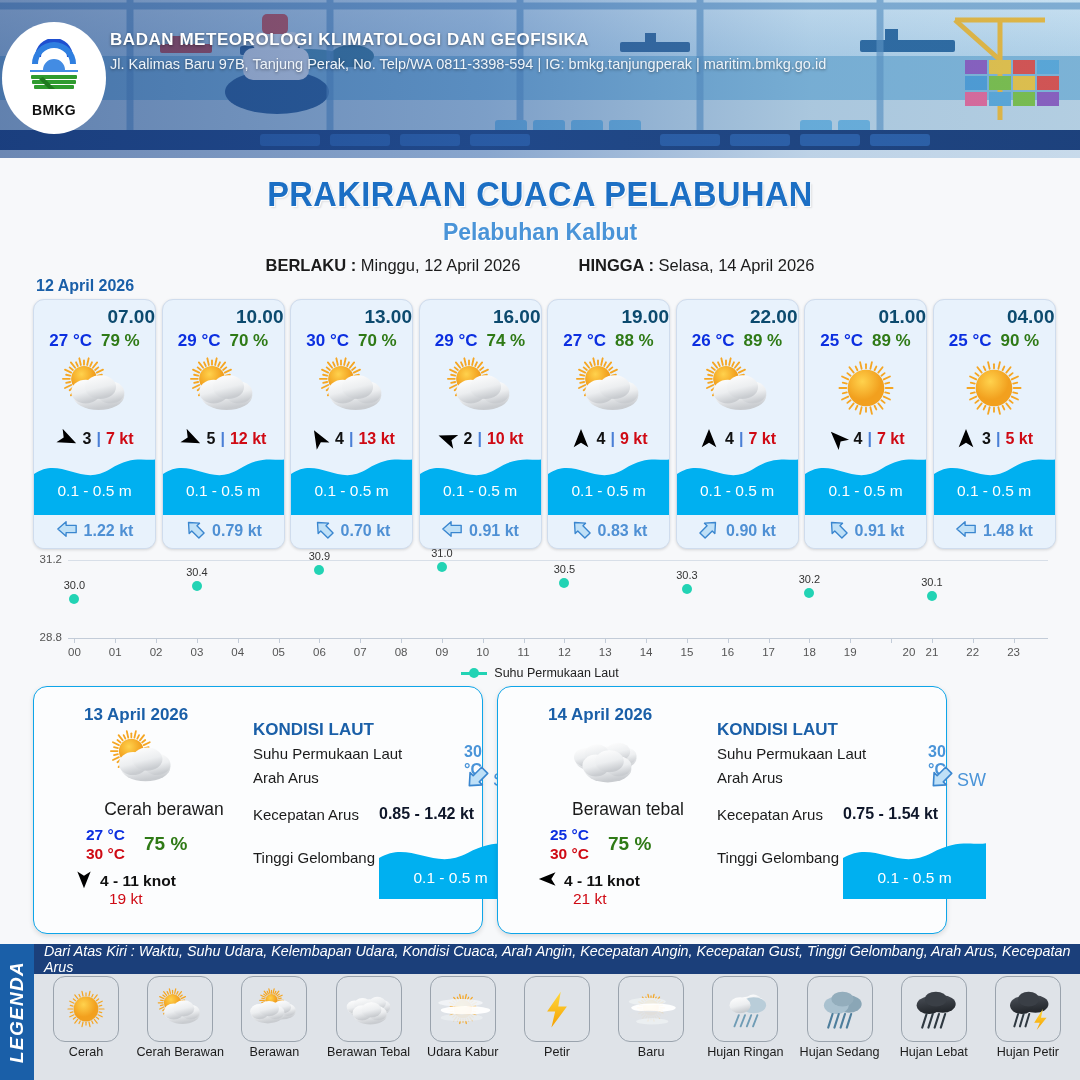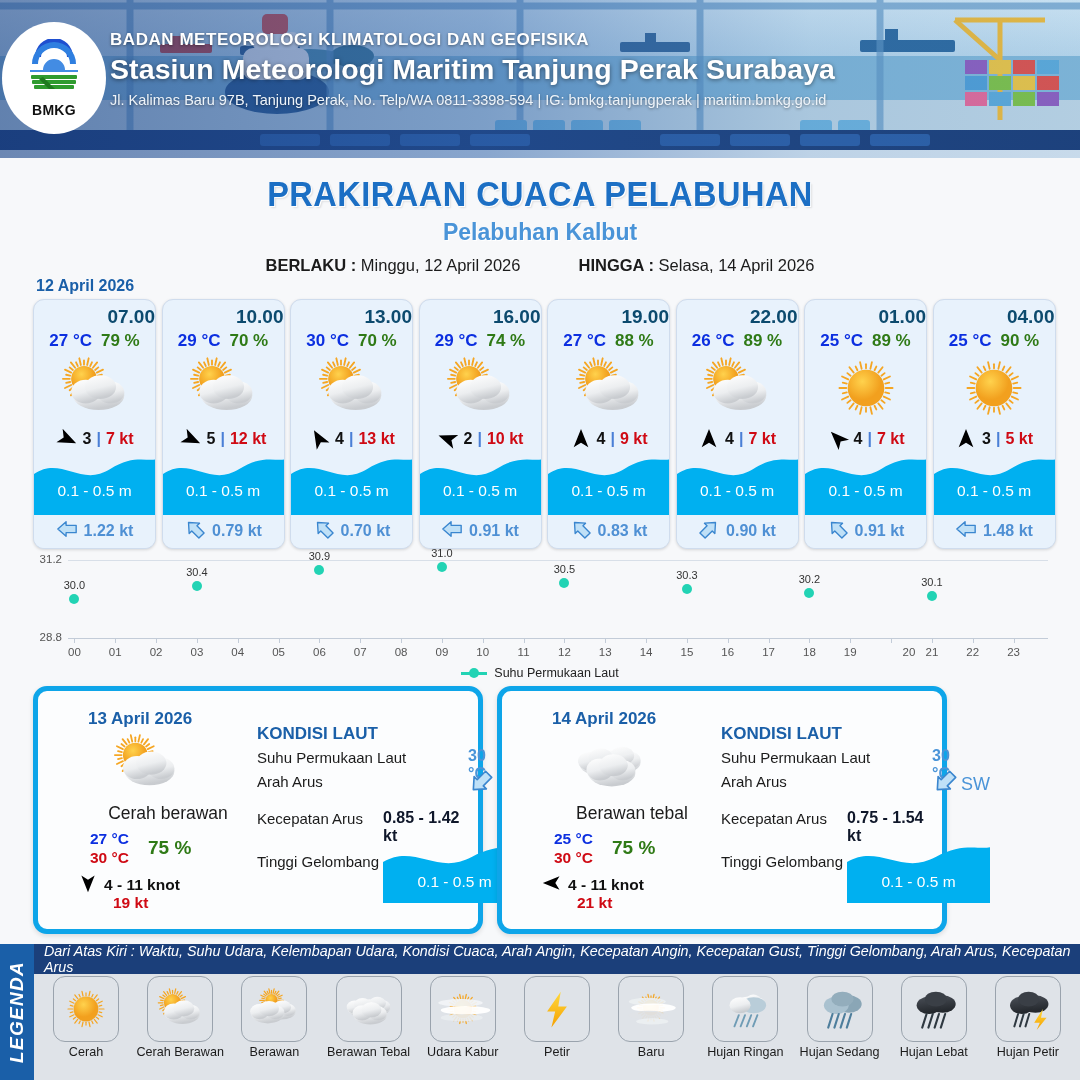--- a/index.html
+++ b/index.html
@@ -128,34 +128,34 @@
     font-size: 12.5px; color: #222;
   }
   .leg-marker { display: inline-block; width: 26px; height: 10px; position: relative; }
   .leg-marker::before { content:""; position:absolute; left:0; top:4px; width:26px; height:2.5px; background:#22d3b4; }
   .leg-marker::after  { content:""; position:absolute; left:8px; top:0; width:10px; height:10px; border-radius:50%; background:#22d3b4; }
 
   
   .panels { position: absolute; left: 33px; top: 686px; display: flex; gap: 14px; }
   .panel {
     width: 450px; height: 248px;
-    background: #fcfdfe; border: 5px solid #0ea5e9; border-radius: 14px;
+    background: #fcfdfe; border: 1px solid #0ea5e9; border-radius: 14px;
     box-shadow: 0 2px 5px rgba(0,0,0,.12);
     position: relative;
   }
   .p-date { position: absolute; left: 50px; top: 18px; font-size: 17px; font-weight: bold; color: #1a5fa8; }
   .p-icon { position: absolute; left: 58px; top: 42px; width: 100px; height: 62px; display: flex; align-items: center; justify-content: center; }
   .p-cond { position: absolute; left: 30px; top: 112px; width: 200px; text-align: center; font-size: 17.5px; color: #1b1b1b; }
   .p-temps { position: absolute; left: 52px; top: 138px; }
   .p-tmin { font-size: 15.5px; font-weight: bold; color: #0c2fe0; line-height: 19px; }
   .p-tmax { font-size: 15.5px; font-weight: bold; color: #cf0a14; line-height: 19px; }
   .p-hum  { position: absolute; left: 110px; top: 146px; font-size: 19px; font-weight: bold; color: #2f7a16; }
   .p-windrow { position: absolute; left: 40px; top: 182px; display: flex; align-items: center; gap: 6px; }
   .p-windtxt { font-size: 15.5px; font-weight: bold; color: #111; }
-  .p-gust { position: absolute; left: 75px; top: 203px; font-size: 15.5px; font-weight: bold; color: #cf0a14; }
+  .p-gust { position: absolute; left: 75px; top: 203px; font-size: 15.5px; font-weight: normal; color: #cf0a14; }
 
   .p-sea-title { position: absolute; left: 219px; top: 33px; font-size: 17px; font-weight: bold; color: #1a5fa8; }
   .p-row { position: absolute; left: 219px; font-size: 15px; color: #1b1b1b; }
   .p-sst-v { position: absolute; left: 430px; top: 56px; font-size: 16px; font-weight: bold; color: #4a94d8; }
   .p-arah-v { position: absolute; left: 430px; top: 78px; display: flex; align-items: center; gap: 3px; }
   .p-arah-txt { font-size: 18px; font-weight: normal; color: #4a94d8; }
   .p-spd-v { position: absolute; left: 345px; top: 118px; font-size: 16px; font-weight: bold; color: #0f172a; }
   .p-wave { position: absolute; left: 345px; top: 150px; width: 143px; height: 62px; }
   .p-wave svg { position: absolute; left: 0; top: 0; }
   .p-wavetxt { position: absolute; left: 0; width: 143px; top: 32px; text-align: center; font-size: 15.5px; color: #fff; }
@@ -301,21 +301,20 @@
           <rect x="11" y="46" width="40" height="4" rx="1"></rect>
         </g>
         <path d="M20 38 L32 50 L26 50 L16 40 Z" fill="#1f7a1f"></path>
       </svg>
     </div>
     <div class="logo-text">BMKG</div>
   </div>
 
   <div class="hdr-text">
     <div class="hdr-line1">BADAN METEOROLOGI KLIMATOLOGI DAN GEOFISIKA</div>
-    <div class="hdr-line2">Stasiun Meteorologi Maritim Tanjung Perak Surabaya</div>
     <div class="hdr-line3">Jl. Kalimas Baru 97B, Tanjung Perak, No. Telp/WA 0811-3398-594 | IG: bmkg.tanjungperak | maritim.bmkg.go.id</div>
   </div>
 </div>
 
 <div class="title-block">
   <div class="t-main">PRAKIRAAN CUACA PELABUHAN</div>
   <div class="t-sub">Pelabuhan Kalbut</div>
   <div class="t-dates">
     <div>
       <b>BERLAKU :</b>

